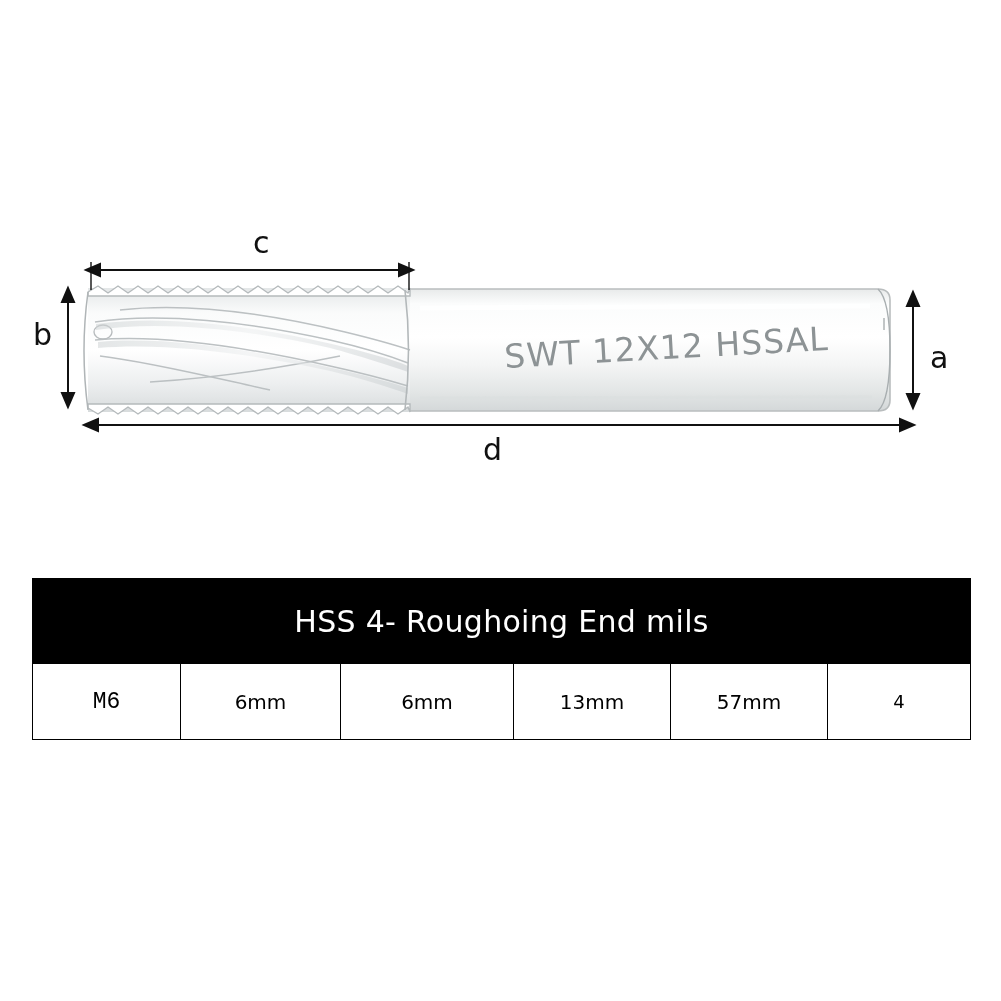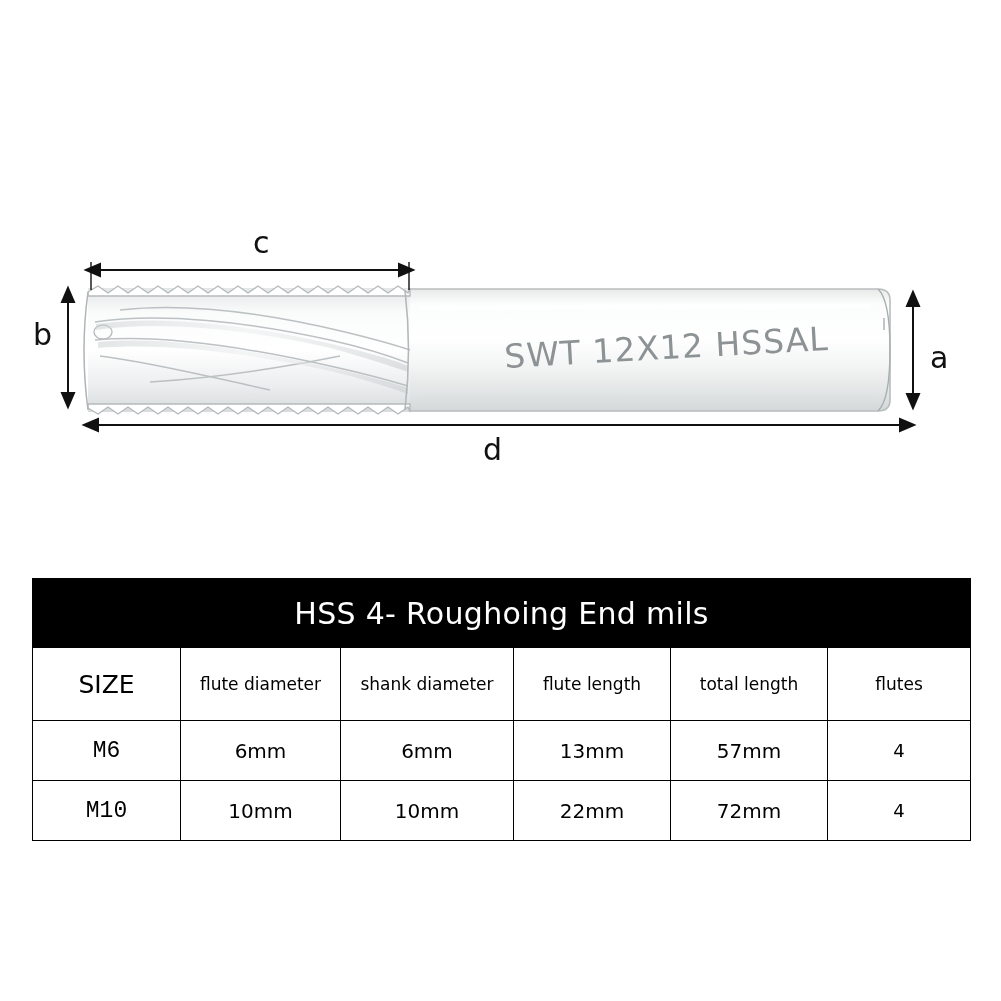--- a/index.html
+++ b/index.html
@@ -47,21 +47,21 @@
     left: 32px;
     top: 578px;
     width: 938px;
     border-collapse: collapse;
     table-layout: fixed;
   }
   #spec-table td, #spec-table th {
     border: 1px solid #000;
     text-align: center;
     vertical-align: middle;
-    padding: 8px;
+    padding: 16px;
     font-weight: 400;
   }
   .title-cell {
     background: #000;
     color: #fff;
     font-size: 30px;
     height: 52px;
     letter-spacing: 0.3px;
     border: 1px solid #000 !important;
   }
@@ -211,39 +211,23 @@
       <col class="c-fd">
       <col class="c-sd">
       <col class="c-fl">
       <col class="c-tl">
       <col class="c-fn">
   </colgroup>
   <tbody>
     <tr>
       <td class="title-cell" colspan="6">HSS 4- Roughoing End mils</td>
     </tr>
-    <tr>
-      <td class="hdr-size">SIZE</td>
-      <td class="hdr">flute diameter</td>
-      <td class="hdr">shank diameter</td>
-      <td class="hdr">flute length</td>
-      <td class="hdr">total length</td>
-      <td class="hdr hdr-flutes">flutes</td>
-    </tr>
 
     <tr>
       <td class="cell-size">M6</td>
       <td class="cell">6mm</td>
       <td class="cell">6mm</td>
       <td class="cell">13mm</td>
       <td class="cell">57mm</td>
       <td class="cell-flutes">4</td>
     </tr>
-    <tr>
-      <td class="cell-size">M10</td>
-      <td class="cell">10mm</td>
-      <td class="cell">10mm</td>
-      <td class="cell">22mm</td>
-      <td class="cell">72mm</td>
-      <td class="cell-flutes">4</td>
-    </tr>
   </tbody>
 </table>
 
 </body></html>

